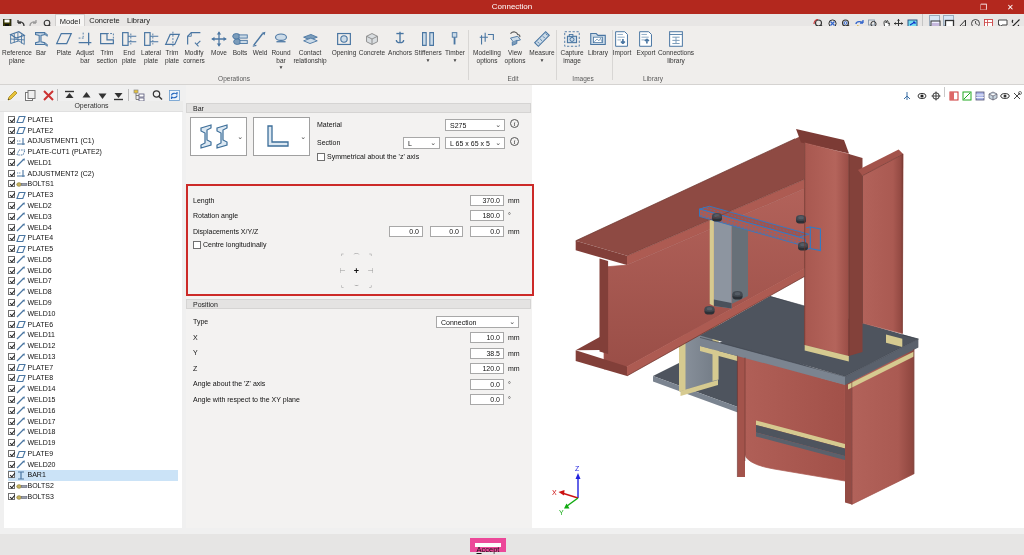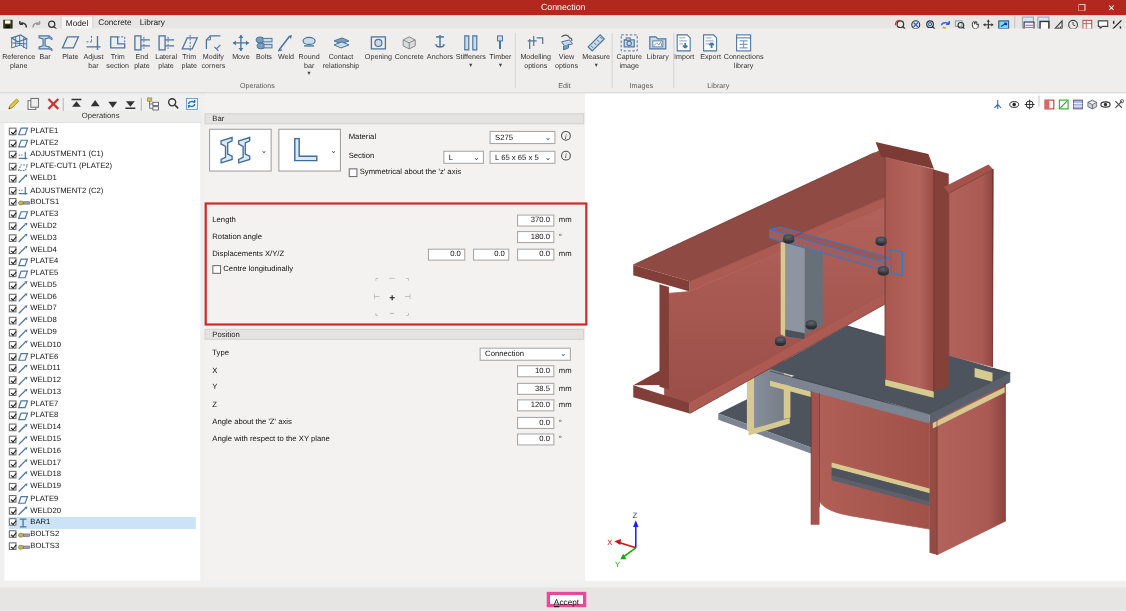--- a/index.html
+++ b/index.html
@@ -30,21 +30,21 @@
 .inp { position:absolute; height:11px; background:#fff; border:1px solid #a8a8a8; font-size:7px; color:#111; text-align:right; padding:1px 3px 0 0; }
 .unit { position:absolute; font-size:7px; color:#111; }
 .dd { position:absolute; height:12px; background:#fff; border:1px solid #a8a8a8; font-size:7px; color:#111; padding:1.5px 0 0 4px; }
 .chev { position:absolute; right:3px; top:1px; font-size:7px; color:#444; }
 .info { position:absolute; width:9px; height:9px; border:1px solid #555; border-radius:50%; font-size:7px; line-height:8px; text-align:center; color:#333; font-style:italic; font-family:"Liberation Serif",serif; }
 .chk { position:absolute; width:7.5px; height:7.5px; border:1px solid #707070; background:#fff; }
 .redbox { position:absolute; left:186px; top:183.5px; width:348px; height:112px; border:2px solid #cc2a28; z-index:3; }
 #viewport { position:absolute; left:532px; top:85px; width:492px; height:446px; background:#fff; }
 #footer { position:absolute; left:0; top:528px; width:1024px; height:27px; background:#f0f0f0; }
 #footer .bar { position:absolute; left:0; top:6px; width:1024px; height:21px; background:#e6e5e4; }
-#accept { position:absolute; left:497px; top:538px; width:36px; height:14px; background:#fdfdfd; border:3px solid #ec4899; font-size:7.5px; color:#111; text-align:center; padding-top:1.5px; z-index:5; }
+#accept { position:absolute; left:470px; top:538px; width:36px; height:14px; background:#fdfdfd; border:5px solid #ec4899; font-size:7.5px; color:#111; text-align:center; padding-top:1.5px; z-index:5; }
 #accept u { text-decoration:underline; }
 #scene { position:absolute; left:0; top:0; }
 </style></head>
 <body>
 <div id="title">
     <span class="t">Connection</span>
     <span class="wb" style="left:980px">❐</span>
     <span class="wb" style="left:1007px">✕</span>
   </div>
 <div id="tabrow"></div>

